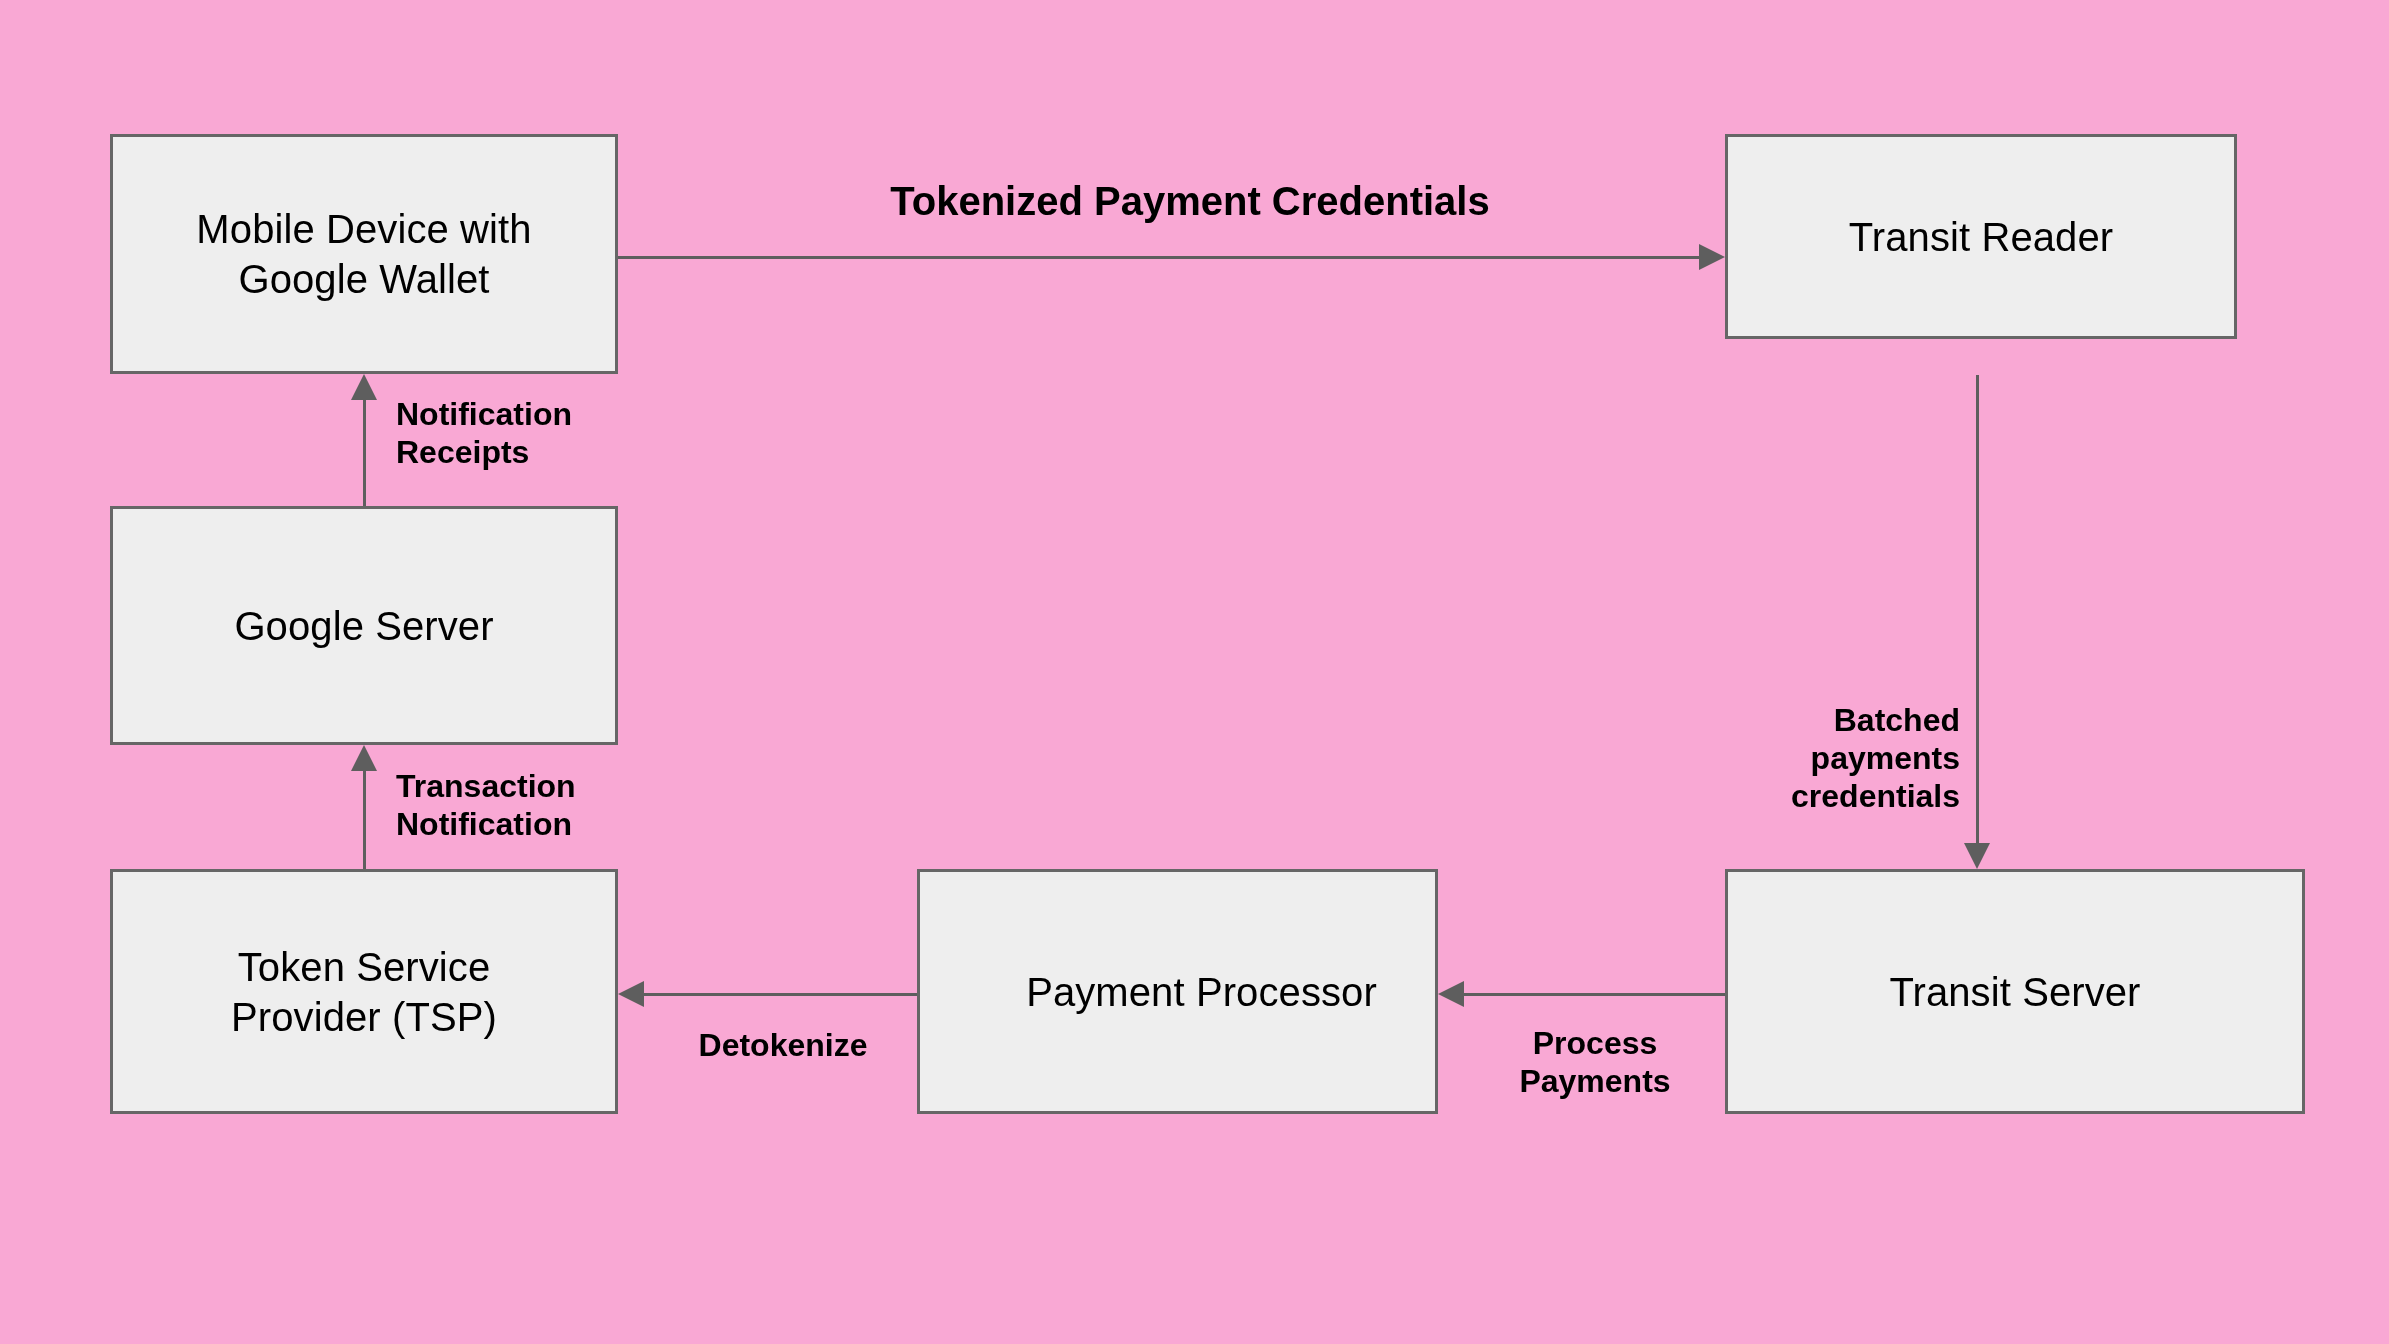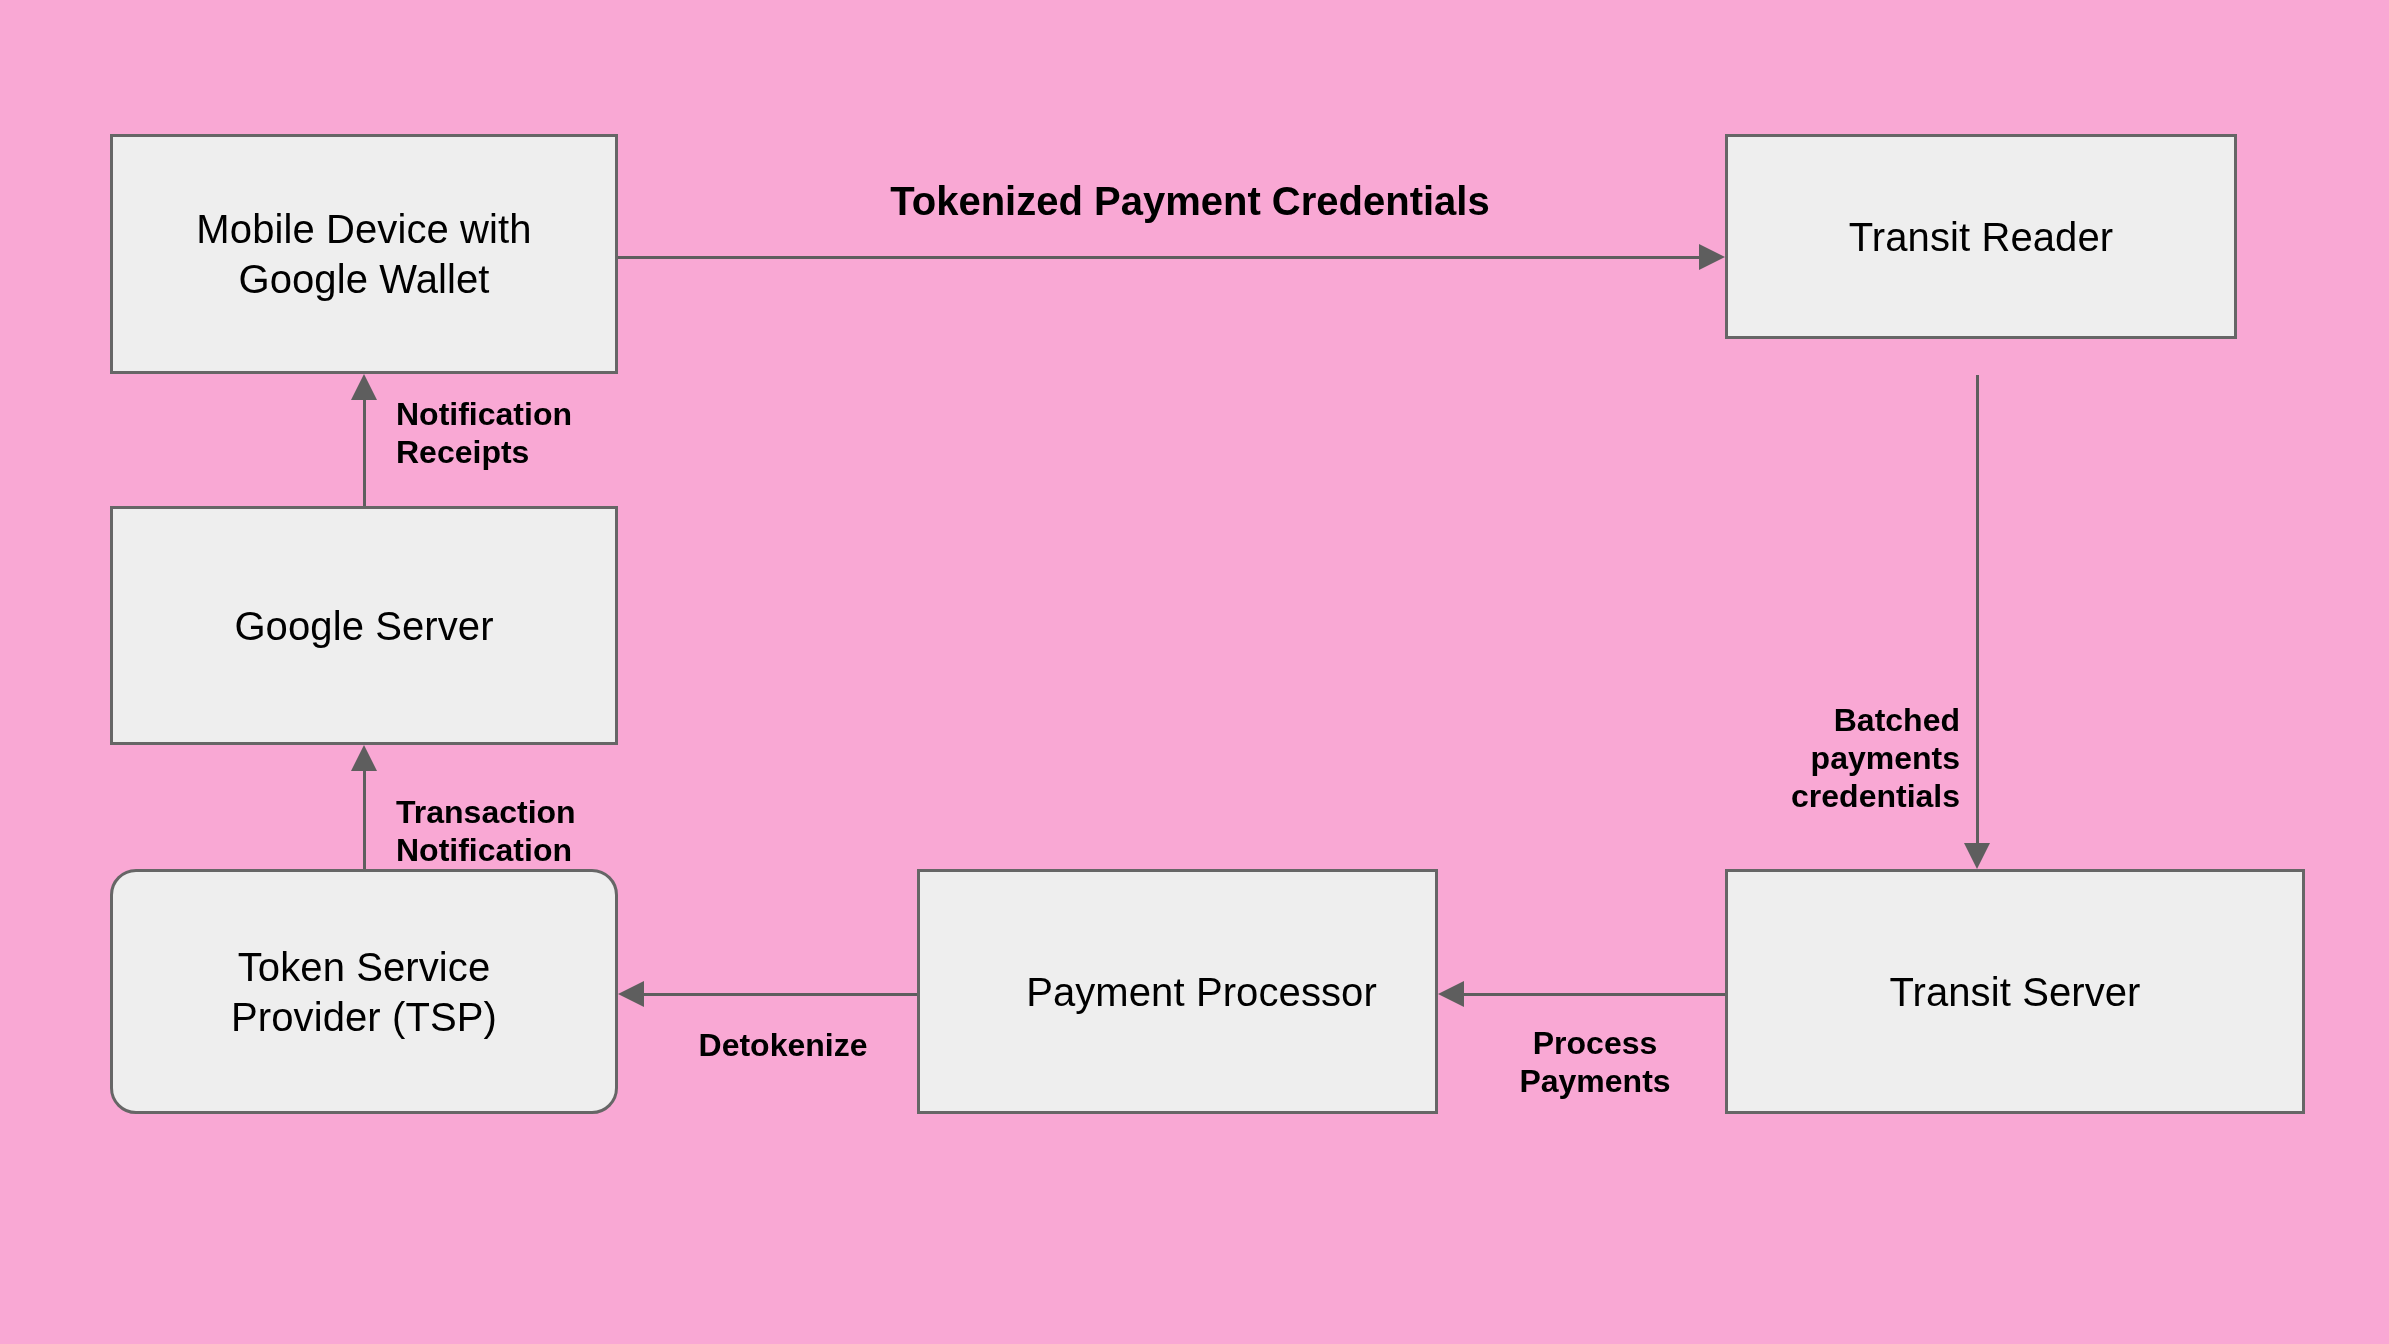--- a/index.html
+++ b/index.html
@@ -104,21 +104,21 @@
   </div>
 
   <div class="node" style="left:1725px; top:869px; width:580px; height:245px;">
     <span class="node-label">Transit Server</span>
   </div>
 
   <div class="node" style="left:917px; top:869px; width:521px; height:245px;padding-left:48px;">
     <span class="node-label">Payment Processor</span>
   </div>
 
-  <div class="node" style="left:110px; top:869px; width:508px; height:245px;border-radius:26px;">
+  <div class="node" style="left:110px; top:869px; width:508px; height:245px;">
     <span class="node-label">Token Service
 Provider (TSP)</span>
   </div>
 
   <div class="edge-line-h" style="left:618px; top:256px; width:1085px;"></div>
   <div class="arrowhead arrow-right" style="left:1699px; top:244px;"></div>
   <div class="edge-label big lbl-center" style="left:830px; top:178px; width:720px;">Tokenized Payment Credentials</div>
 
   <div class="edge-line-v" style="left:1976px; top:375px; height:468px;"></div>
   <div class="arrowhead arrow-down" style="left:1964px; top:843px;"></div>
@@ -130,21 +130,21 @@
   <div class="arrowhead arrow-left" style="left:1438px; top:981px;"></div>
   <div class="edge-label lbl-center" style="left:1470px; top:1025px; width:250px;">Process
 Payments</div>
 
   <div class="edge-line-h" style="left:644px; top:993px; width:273px;"></div>
   <div class="arrowhead arrow-left" style="left:618px; top:981px;"></div>
   <div class="edge-label lbl-center" style="left:648px; top:1027px; width:270px;">Detokenize</div>
 
   <div class="edge-line-v" style="left:363px; top:771px; height:98px;"></div>
   <div class="arrowhead arrow-up" style="left:351px; top:745px;"></div>
-  <div class="edge-label lbl-left" style="left:396px; top:768px; width:330px;margin-top:26px;">Transaction
+  <div class="edge-label lbl-left" style="left:396px; top:768px; width:330px;">Transaction
 Notification</div>
 
   <div class="edge-line-v" style="left:363px; top:400px; height:106px;"></div>
   <div class="arrowhead arrow-up" style="left:351px; top:374px;"></div>
   <div class="edge-label lbl-left" style="left:396px; top:396px; width:330px;">Notification
 Receipts</div>
 
 </div>
 
 </body></html>

